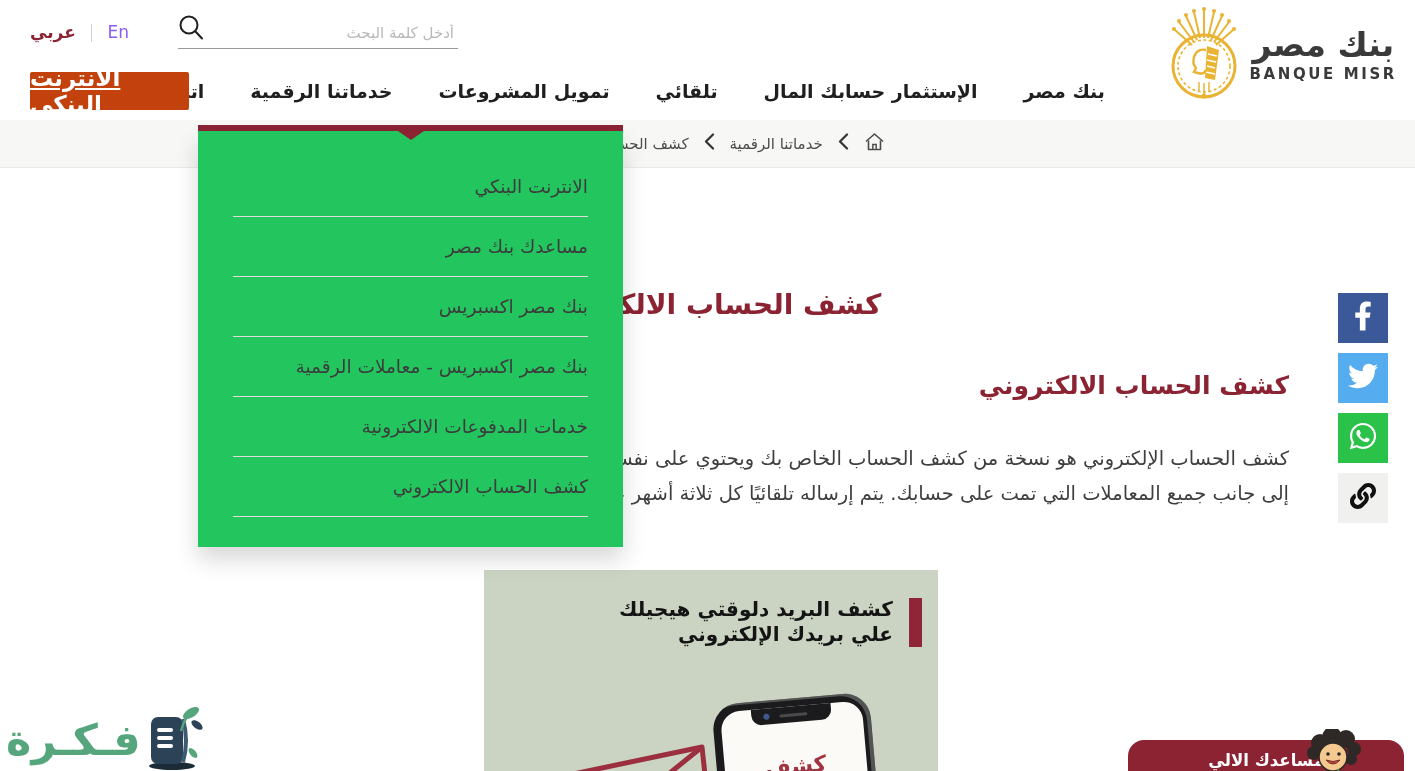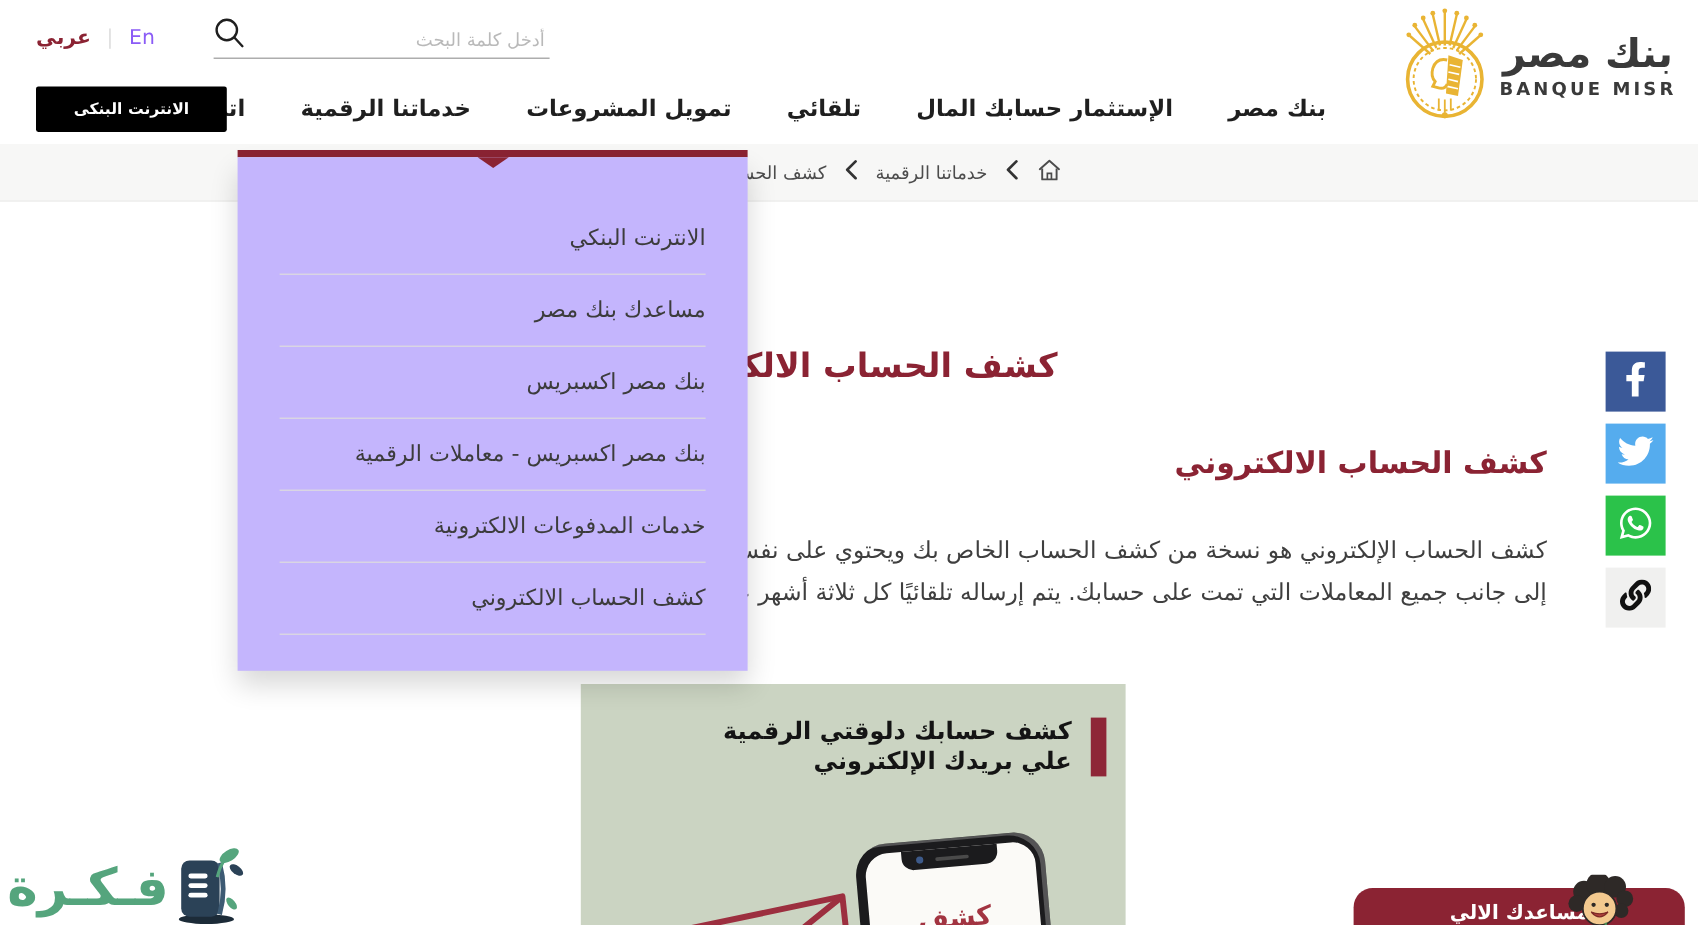--- a/index.html
+++ b/index.html
@@ -20,40 +20,40 @@
     font-family:"DejaVu Sans",sans-serif;font-size:15px;color:#333;padding:0 4px 6px 0;
   }
   .search-box input::placeholder{color:#b9b9b9;}
   .logo{position:absolute;right:18px;top:4px;display:flex;align-items:center;gap:5px;}
   .logo-text{display:flex;flex-direction:column;align-items:center;line-height:1;}
   .logo-ar{font-size:33px;font-weight:bold;color:#3a3a3a;letter-spacing:1px;}
   .logo-en{font-size:15px;font-weight:600;color:#3a3a3a;letter-spacing:2.6px;margin-top:6px;}
   .main-nav{position:absolute;top:80px;right:310px;display:flex;direction:rtl;gap:46px;}
   .nav-item{font-size:19px;font-weight:600;color:#1f1f1f;white-space:nowrap;cursor:pointer;}
   .cta-btn{
-    position:absolute;left:30px;top:72px;width:159px;height:38px;background:#000000;color:#fff;
-    display:flex;align-items:center;justify-content:center;font-size:13px;font-weight:bold;border-radius:2px;cursor:pointer;
+    position:absolute;left:30px;top:72px;width:159px;height:38px;background:#c2410c;color:#fff;
+    display:flex;align-items:center;justify-content:center;font-size:23px;font-weight:bold;border-radius:2px;cursor:pointer;text-decoration:underline;
   }
   
   .crumb-strip{
     position:absolute;left:0;top:120px;width:1415px;height:47px;background:#f7f7f6;
     border-bottom:1px solid #ebebea;display:flex;align-items:center;justify-content:center;
   }
   .crumb-inner{display:flex;direction:rtl;align-items:center;gap:15px;font-size:15px;color:#4c4c4c;}
   .crumb-link{white-space:nowrap;cursor:pointer;}
   
   .dropdown{position:absolute;left:198px;top:125px;width:425px;z-index:50;}
   .dropdown-bar{height:6px;background:#8b2333;}
   .dropdown-notch{
     position:absolute;left:200px;top:6px;width:0;height:0;
     border-left:13px solid transparent;border-right:13px solid transparent;border-top:9px solid #8b2333;
   }
   .dropdown-panel{
-    background:#c4b5fd;box-shadow:0 12px 22px rgba(0,0,0,.16);
-    padding:38px 35px 30px 35px;
+    background:#22c55e;box-shadow:0 12px 22px rgba(0,0,0,.16);
+    padding:26px 35px 30px 35px;
   }
   .dropdown-item{
     direction:rtl;text-align:right;font-size:18.5px;color:#3c3c3c;height:59px;
     display:flex;align-items:center;justify-content:flex-start;border-bottom:1px solid #dedddc;cursor:pointer;
   }
   
   .page-title{
     position:absolute;left:0;top:269px;width:1415px;text-align:center;direction:rtl;
     color:#8b2333;font-size:28px;font-weight:bold;
   }
@@ -205,21 +205,21 @@
 <h1 class="page-title">كشف الحساب الالكتروني</h1>
 <h2 class="section-title">كشف الحساب الالكتروني</h2>
 <div class="body-par">
   <div>كشف الحساب الإلكتروني هو نسخة من كشف الحساب الخاص بك ويحتوي على نفس المعلومات الموجودة في كشف الحساب الورقي،</div>
   <div>إلى جانب جميع المعاملات التي تمت على حسابك. يتم إرساله تلقائيًا كل ثلاثة أشهر على البريد الإلكتروني المسجل لدى البنك</div>
 </div>
 
 <div class="banner">
   <div class="banner-bar"></div>
   <div class="banner-headline">
-    <div>كشف حسابك دلوقتي الرقمية</div>
+    <div>كشف البريد دلوقتي هيجيلك</div>
     <div>علي بريدك الإلكتروني</div>
   </div>
   <div class="envelope">
     <svg width="210" height="140" viewBox="0 0 210 140">
       <path d="M8,50 L194,11 L203,94 L18,133 Z" fill="none" stroke="#9c2f3f" stroke-width="5" stroke-linejoin="round"></path>
       <path d="M8,50 L106,82 L194,11" fill="none" stroke="#9c2f3f" stroke-width="5" stroke-linejoin="round"></path>
     </svg>
   </div>
   <div class="phone">
     <div class="phone-screen">

